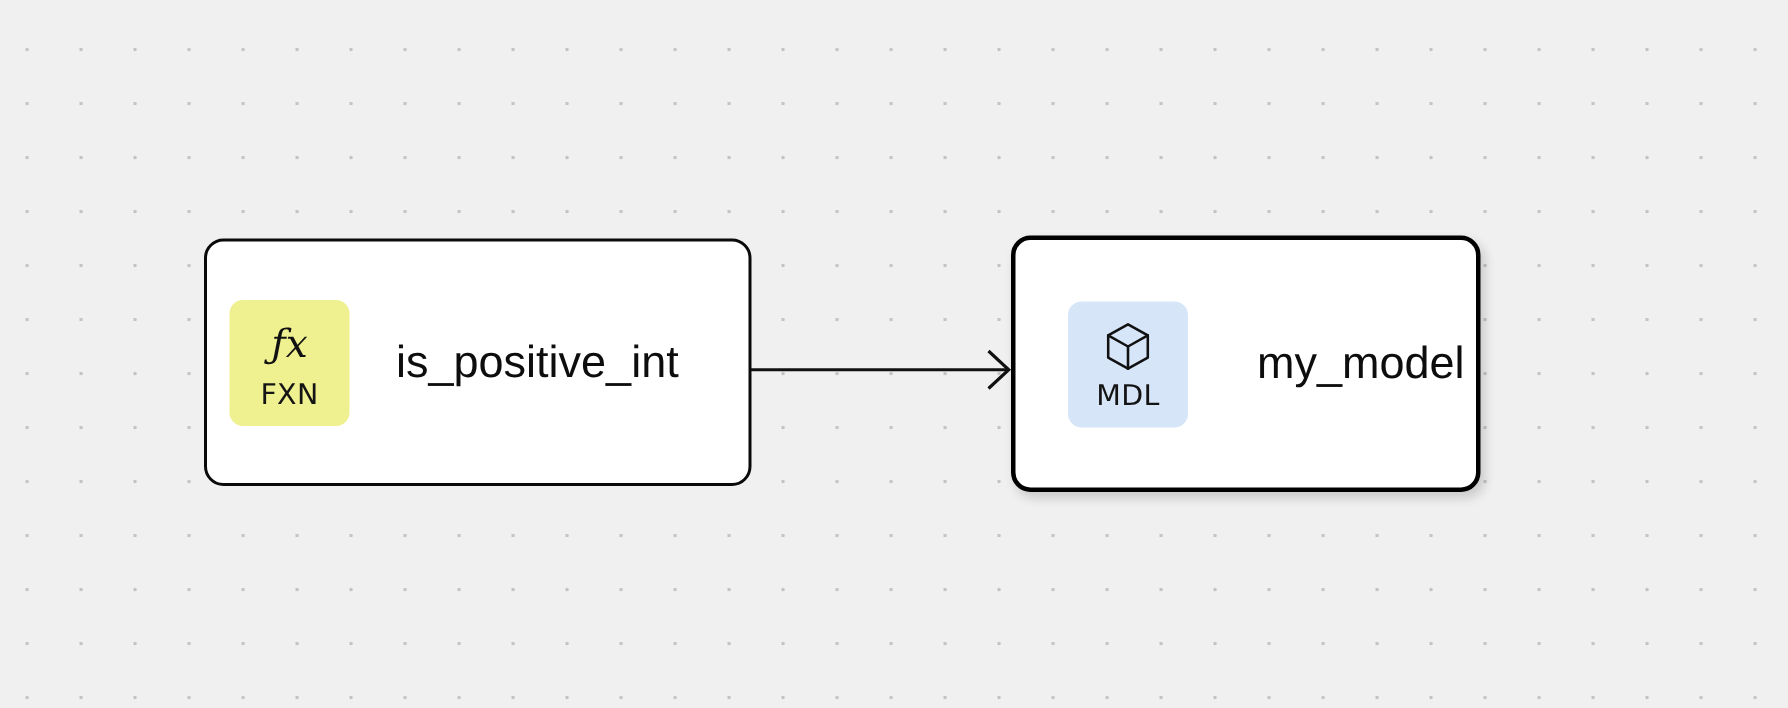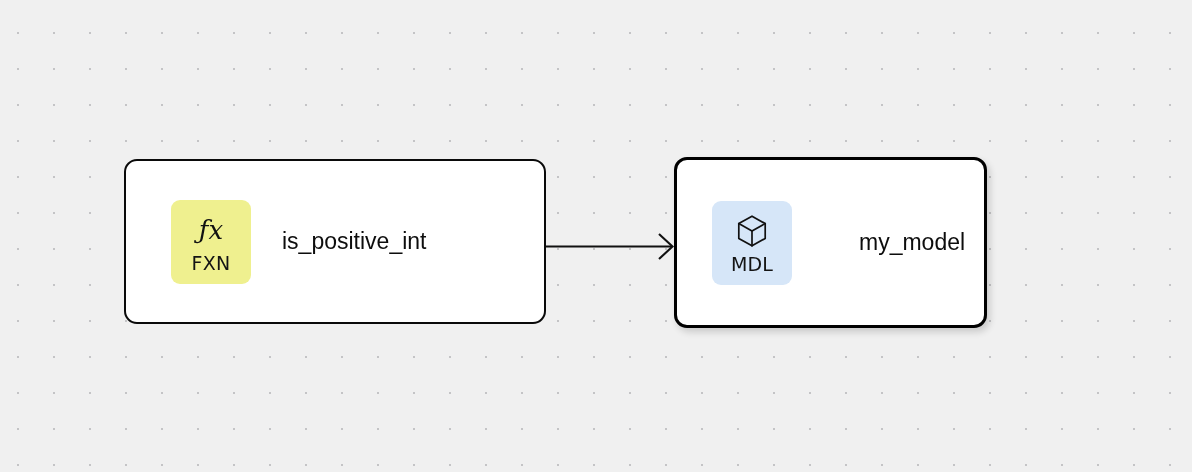--- a/index.html
+++ b/index.html
@@ -56,25 +56,25 @@
   .node.unselected {
     border: 2px solid #0a0a0a;
   }
 
   .node.selected {
     border: 3.5px solid #000000;
     box-shadow: 3px 4px 7px rgba(0,0,0,0.16);
   }
 
   #node-fxn {
-    left: 124px;
+    left: 136px;
     top: 159px;
-    width: 422px;
+    width: 365px;
     height: 165px;
-    padding-left: 45px;
+    padding-left: 15px;
   }
 
   #node-mdl {
     left: 674px;
     top: 157px;
     width: 313px;
     height: 171px;
     padding-left: 35px;
     gap: 24px;
   }
@@ -123,33 +123,33 @@
     font-size: 19px;
     line-height: 1;
     color: #141414;
     margin-top: 4px;
     letter-spacing: 0.2px;
   }
 
   
   .node-label {
     font-family: "Liberation Sans", sans-serif;
-    font-size: 23px;
+    font-size: 30px;
     color: #0d0d0d;
     white-space: nowrap;
     line-height: 1;
     text-align: right;
   }
 
   #node-fxn .node-label {
     margin-left: 31px;
   }
 
   #node-mdl .node-label {
-    margin-left: 43px;
+    margin-left: 22px;
   }
 </style>
 </head>
 <body>
 
 <div id="canvas">
 
   <div id="dot-grid"></div>
 
   <svg id="edges-layer" width="1192" height="472" viewBox="0 0 1192 472" xmlns="http://www.w3.org/2000/svg">

